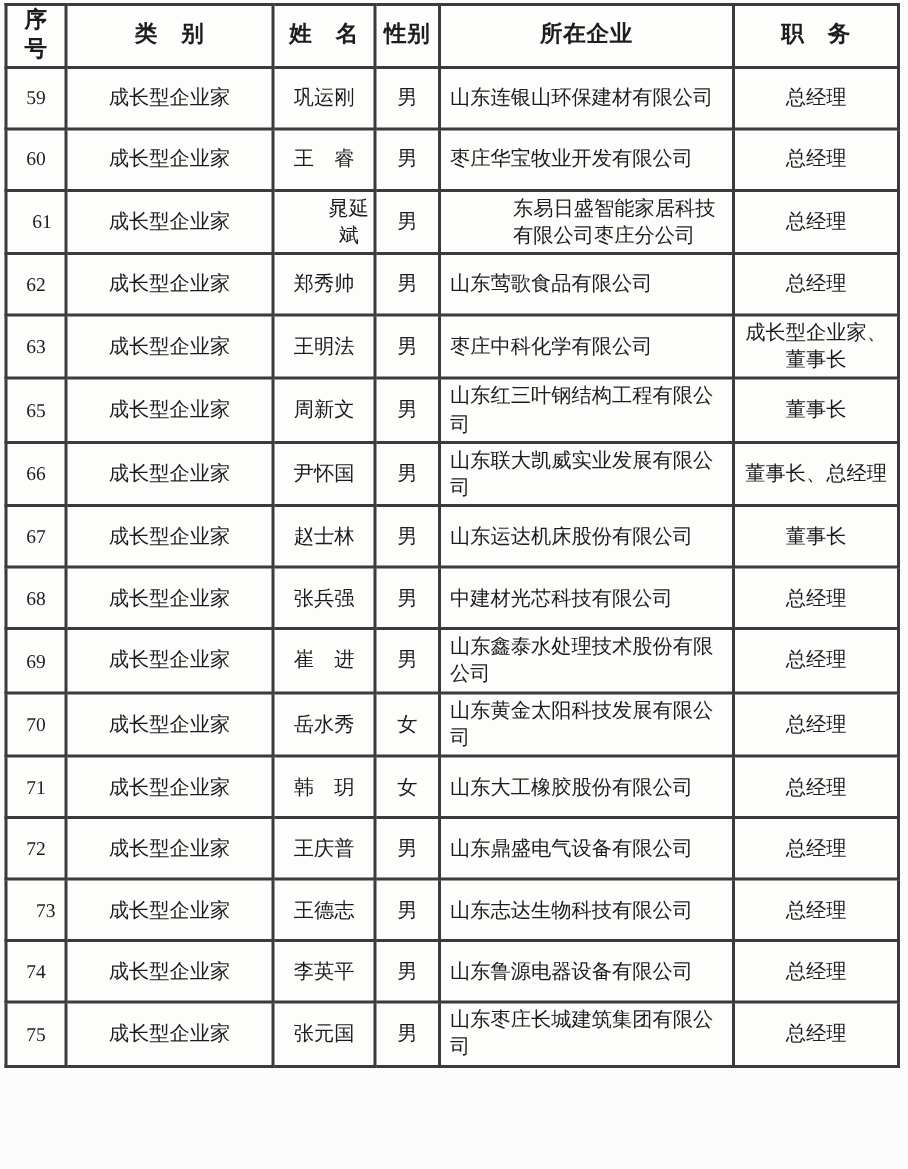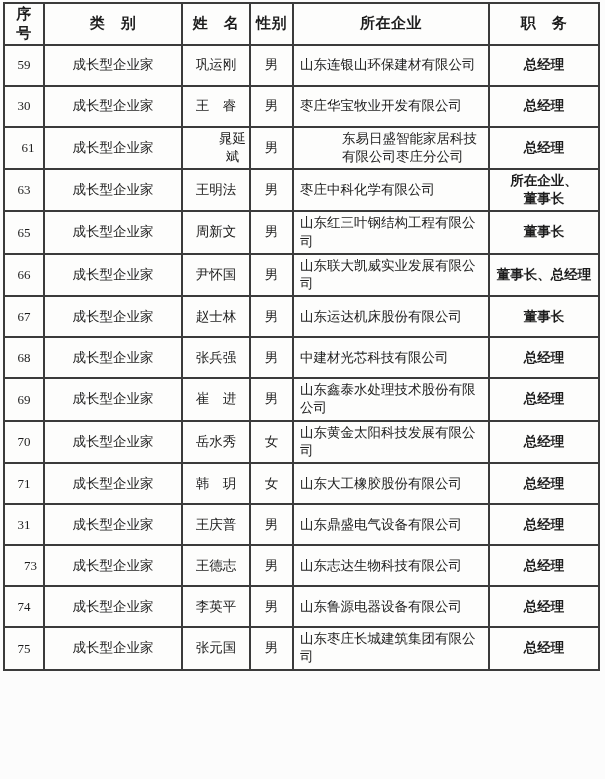--- a/index.html
+++ b/index.html
@@ -57,21 +57,20 @@
     font-family: "Liberation Serif", "DejaVu Serif", serif;
   }
   td.cell-company {
     text-align: left;
     padding-left: 6px;
     padding-right: 4px;
   }
   td.cell-position {
     padding-left: 4px;
     padding-right: 4px;
-    font-weight: bold;
   }
 </style>
 </head>
 <body style="background: rgb(252, 252, 252);">
 
 <div class="page">
   <table class="doc-table" style="border-color: rgb(59, 59, 59);">
     <colgroup>
       <col style="width:40px">
       <col style="width:138px">
@@ -95,45 +94,53 @@
     <tr>
       <td class="cell-no" style="border-color: rgb(59, 59, 59);">59</td>
       <td class="cell-category" style="border-color: rgb(59, 59, 59);">成长型企业家</td>
       <td class="cell-name" style="border-color: rgb(59, 59, 59);">巩运刚</td>
       <td class="cell-gender" style="border-color: rgb(59, 59, 59);">男</td>
       <td class="cell-company" style="border-color: rgb(59, 59, 59);">山东连银山环保建材有限公司</td>
       <td class="cell-position" style="border-color: rgb(59, 59, 59);">总经理</td>
     </tr>
 
     <tr>
-      <td class="cell-no" style="border-color: rgb(59, 59, 59);">30</td>
+      <td class="cell-no" style="border-color: rgb(59, 59, 59);">60</td>
       <td class="cell-category" style="border-color: rgb(59, 59, 59);">成长型企业家</td>
       <td class="cell-name" style="border-color: rgb(59, 59, 59);">王　睿</td>
       <td class="cell-gender" style="border-color: rgb(59, 59, 59);">男</td>
       <td class="cell-company" style="border-color: rgb(59, 59, 59);">枣庄华宝牧业开发有限公司</td>
       <td class="cell-position" style="border-color: rgb(59, 59, 59);">总经理</td>
     </tr>
 
     <tr>
       <td class="cell-no" style="border-color: rgb(59, 59, 59); padding-left: 11px;">61</td>
       <td class="cell-category" style="border-color: rgb(59, 59, 59);">成长型企业家</td>
       <td class="cell-name" style="border-color: rgb(59, 59, 59); padding-left: 36px;">晁延斌</td>
       <td class="cell-gender" style="border-color: rgb(59, 59, 59);">男</td>
       <td class="cell-company" style="border-color: rgb(59, 59, 59); padding-left: 48px;">东易日盛智能家居科技有限公司枣庄分公司</td>
       <td class="cell-position" style="border-color: rgb(59, 59, 59);">总经理</td>
     </tr>
 
+    <tr>
+      <td class="cell-no" style="border-color: rgb(59, 59, 59);">62</td>
+      <td class="cell-category" style="border-color: rgb(59, 59, 59);">成长型企业家</td>
+      <td class="cell-name" style="border-color: rgb(59, 59, 59);">郑秀帅</td>
+      <td class="cell-gender" style="border-color: rgb(59, 59, 59);">男</td>
+      <td class="cell-company" style="border-color: rgb(59, 59, 59);">山东莺歌食品有限公司</td>
+      <td class="cell-position" style="border-color: rgb(59, 59, 59);">总经理</td>
+    </tr>
 
     <tr>
       <td class="cell-no" style="border-color: rgb(59, 59, 59);">63</td>
       <td class="cell-category" style="border-color: rgb(59, 59, 59);">成长型企业家</td>
       <td class="cell-name" style="border-color: rgb(59, 59, 59); font-family: Liberation Serif, serif;">王明法</td>
       <td class="cell-gender" style="border-color: rgb(59, 59, 59);">男</td>
       <td class="cell-company" style="border-color: rgb(59, 59, 59);">枣庄中科化学有限公司</td>
-      <td class="cell-position" style="border-color: rgb(59, 59, 59);">所在企业、
+      <td class="cell-position" style="border-color: rgb(59, 59, 59);">成长型企业家、
 董事长</td>
     </tr>
 
 
     <tr>
       <td class="cell-no" style="border-color: rgb(59, 59, 59);">65</td>
       <td class="cell-category" style="border-color: rgb(59, 59, 59);">成长型企业家</td>
       <td class="cell-name" style="border-color: rgb(59, 59, 59);">周新文</td>
       <td class="cell-gender" style="border-color: rgb(59, 59, 59);">男</td>
       <td class="cell-company" style="border-color: rgb(59, 59, 59);">山东红三叶钢结构工程有限公司</td>
@@ -188,21 +195,21 @@
     <tr>
       <td class="cell-no" style="border-color: rgb(59, 59, 59);">71</td>
       <td class="cell-category" style="border-color: rgb(59, 59, 59);">成长型企业家</td>
       <td class="cell-name" style="border-color: rgb(59, 59, 59);">韩　玥</td>
       <td class="cell-gender" style="border-color: rgb(59, 59, 59);">女</td>
       <td class="cell-company" style="border-color: rgb(59, 59, 59);">山东大工橡胶股份有限公司</td>
       <td class="cell-position" style="border-color: rgb(59, 59, 59);">总经理</td>
     </tr>
 
     <tr>
-      <td class="cell-no" style="border-color: rgb(59, 59, 59);">31</td>
+      <td class="cell-no" style="border-color: rgb(59, 59, 59);">72</td>
       <td class="cell-category" style="border-color: rgb(59, 59, 59);">成长型企业家</td>
       <td class="cell-name" style="border-color: rgb(59, 59, 59); border-radius: 10px;">王庆普</td>
       <td class="cell-gender" style="border-color: rgb(59, 59, 59);">男</td>
       <td class="cell-company" style="border-color: rgb(59, 59, 59);">山东鼎盛电气设备有限公司</td>
       <td class="cell-position" style="border-color: rgb(59, 59, 59);">总经理</td>
     </tr>
 
     <tr>
       <td class="cell-no" style="border-color: rgb(59, 59, 59); padding-left: 16px;">73</td>
       <td class="cell-category" style="border-color: rgb(59, 59, 59);">成长型企业家</td>

